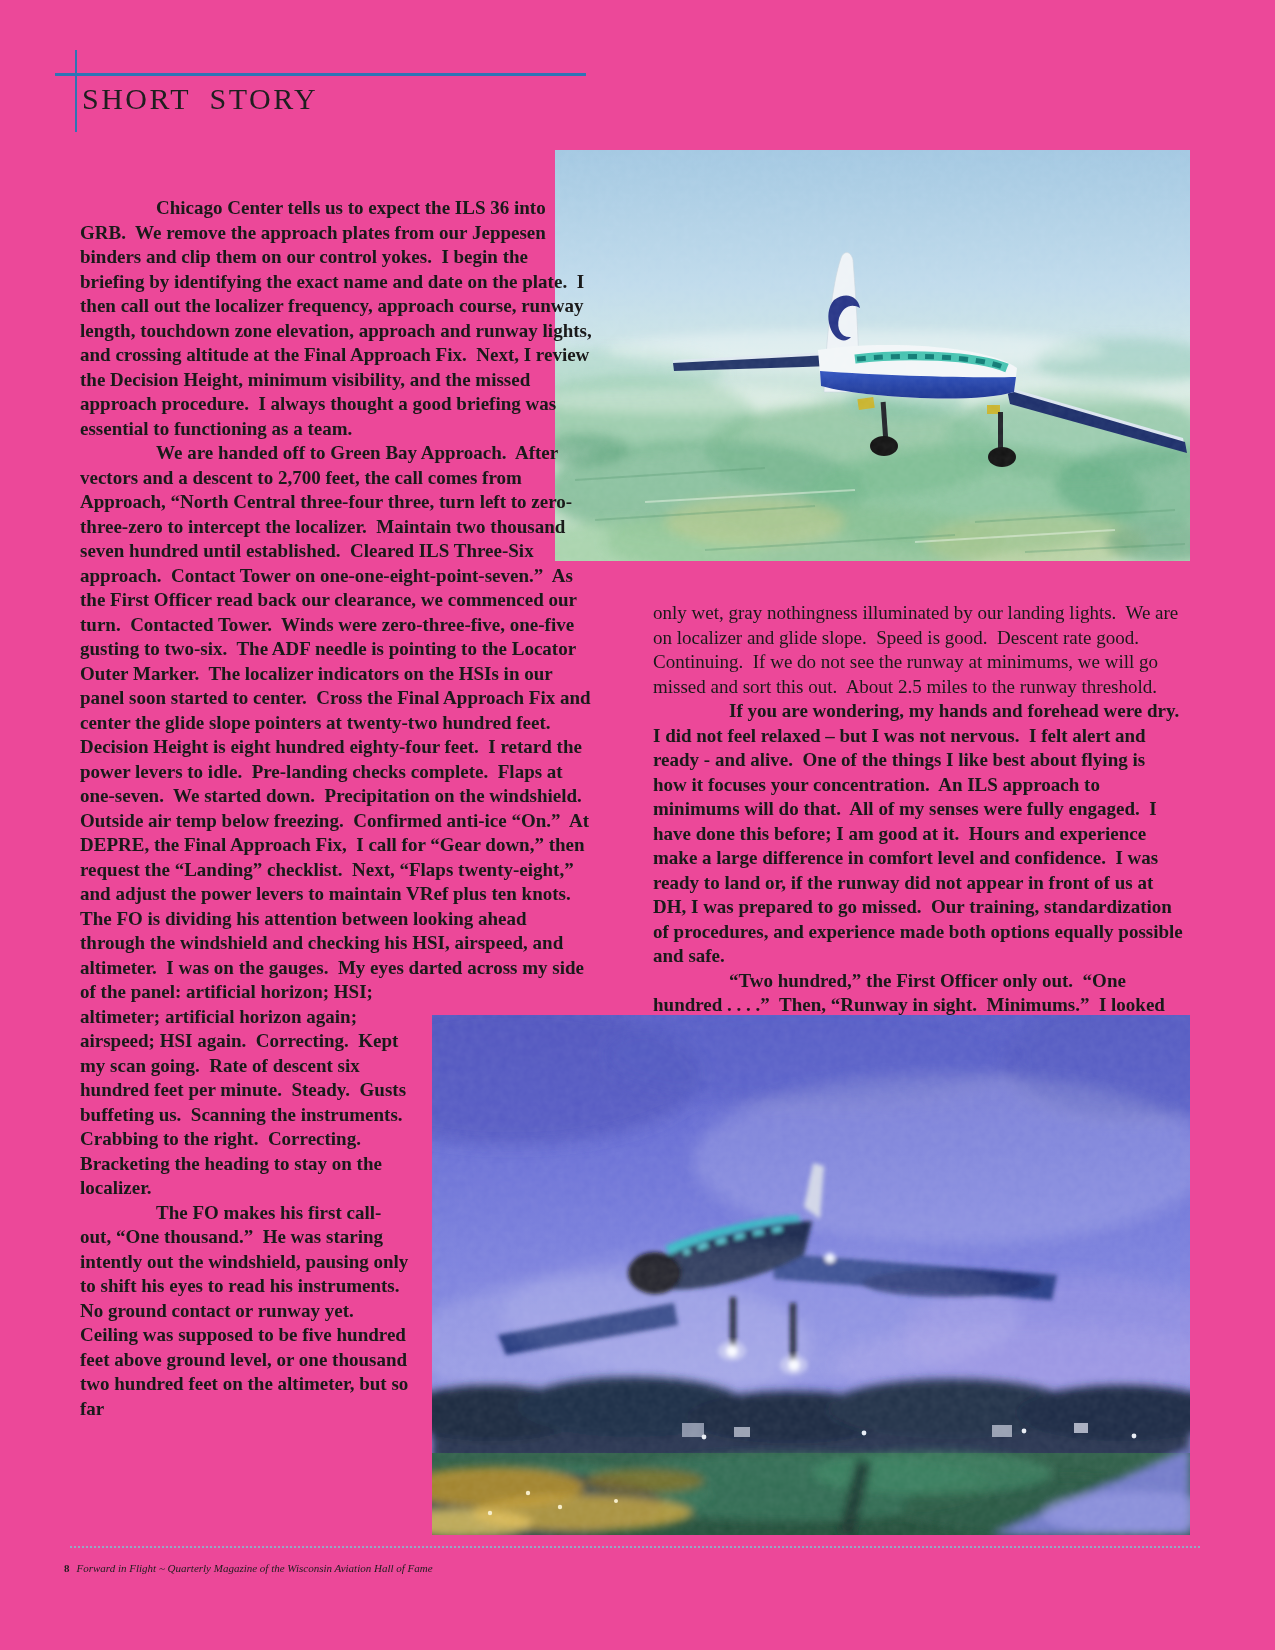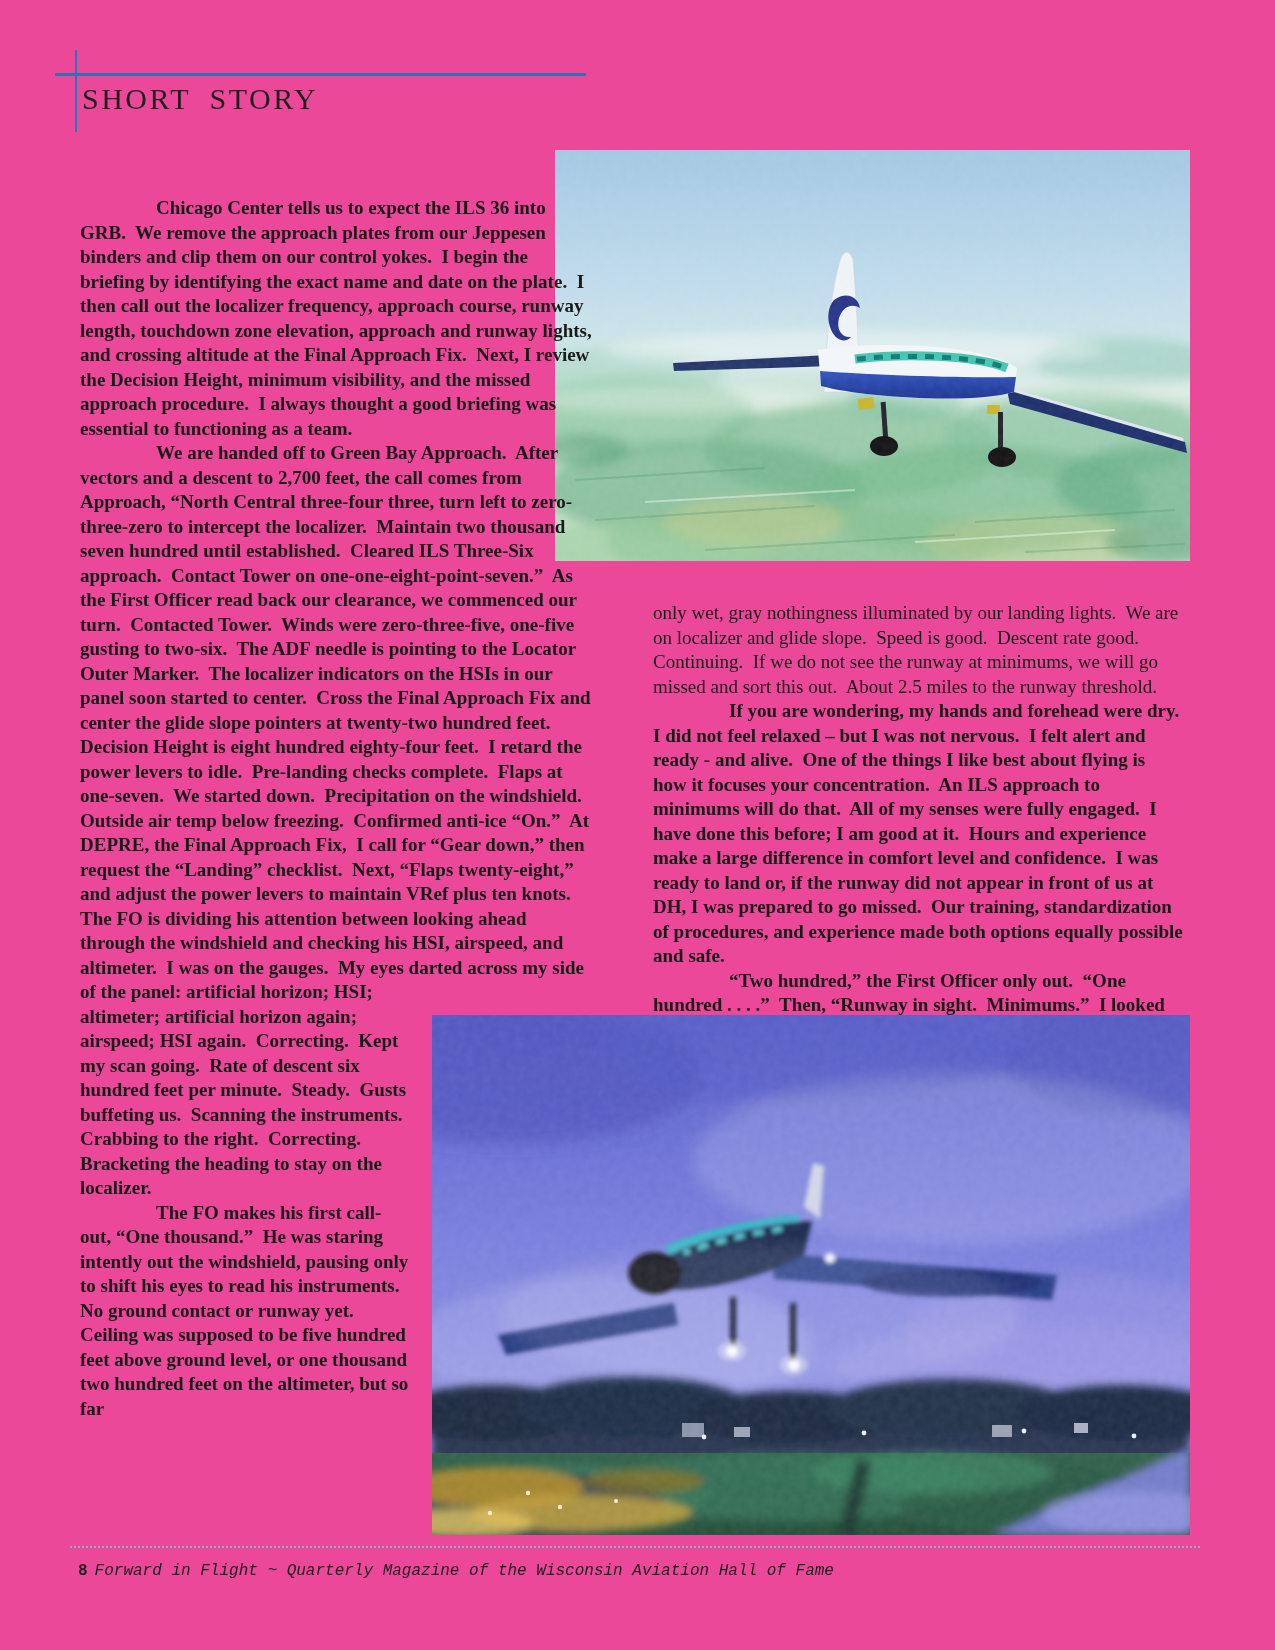--- a/index.html
+++ b/index.html
@@ -32,23 +32,23 @@
   .photo{position:absolute;margin:0;padding:0;line-height:0;}
   .photo-top{left:555px;top:150px;width:635px;height:411px;}
   .photo-bottom{left:432px;top:1015px;width:758px;height:520px;}
   .photo svg{display:block;width:100%;height:100%;}
   
   .footer-rule{
     position:absolute;left:70px;top:1546px;width:1131px;height:2px;
     background:repeating-linear-gradient(to right,#93acc4 0 2px,transparent 2px 4px);
   }
   .footer{
-    position:absolute;left:78px;top:1562px;width:1100px;
-    font-family:Liberation Mono, monospace;
-    font-size:16px;color:#1c1c1c;
+    position:absolute;left:64px;top:1562px;width:1100px;
+    font-family:Liberation Serif, serif;
+    font-size:11px;color:#1c1c1c;
   }
   .footer .pgnum{font-weight:bold;font-style:normal;margin-right:7px;}
   .footer .credit{font-style:italic;}
 </style>
 </head>
 <body>
 
 <div class="page">
 
   <div class="header-vline"></div>

